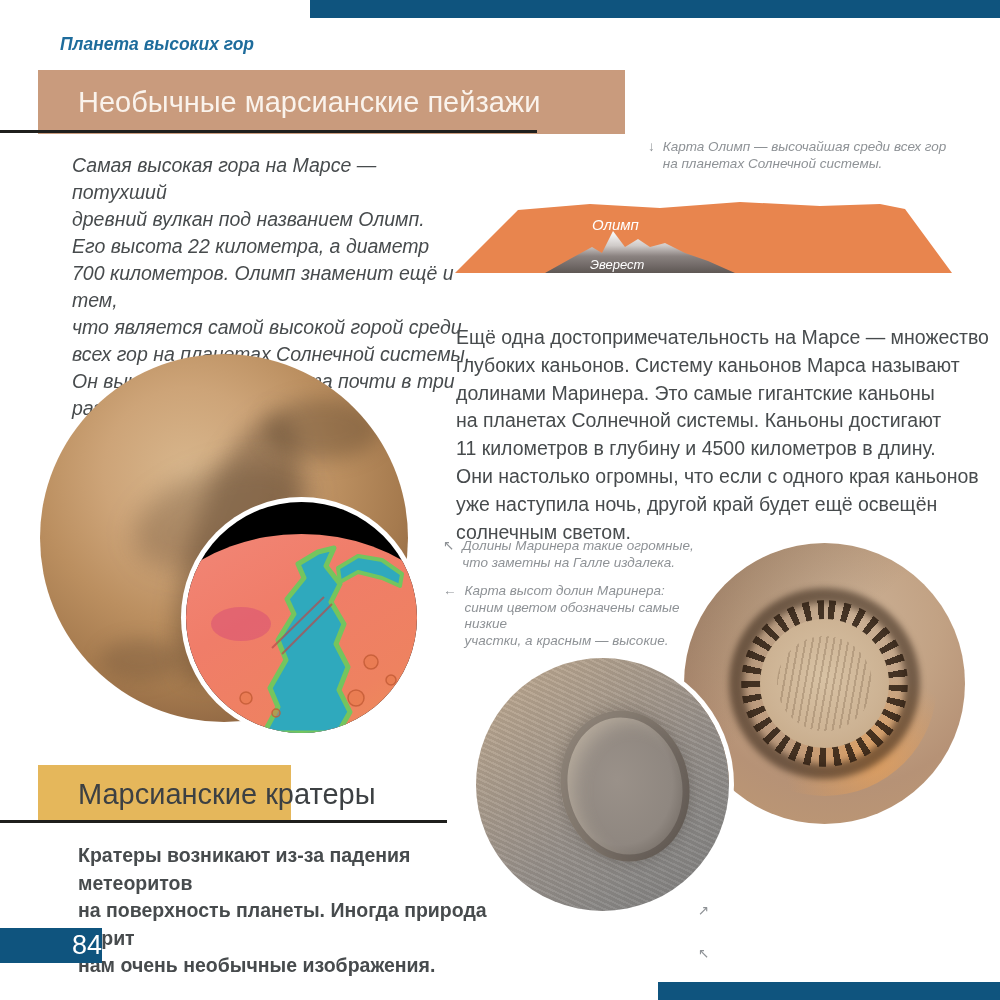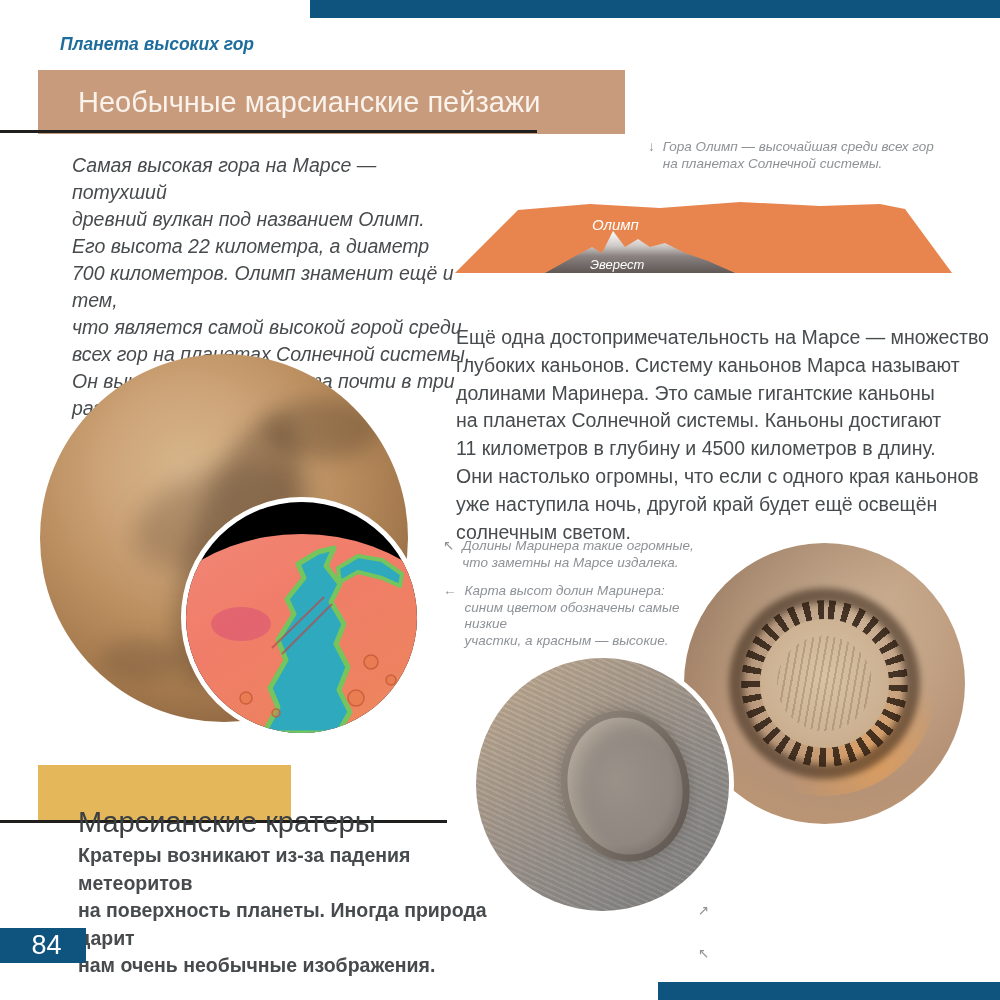--- a/index.html
+++ b/index.html
@@ -51,24 +51,24 @@
     -webkit-mask:radial-gradient(closest-side, transparent 52%, #000 53% 80%, transparent 81%);
     mask:radial-gradient(closest-side, transparent 52%, #000 53% 80%, transparent 81%);}
   .vic .floor{position:absolute;inset:27%;border-radius:50%;
     background:radial-gradient(circle at 50% 45%, #D8C2A4 0%, #CDB394 60%, #C3A683 100%);}
   .vic .dunes{position:absolute;inset:33%;border-radius:50%;
     background:repeating-linear-gradient(100deg, rgba(120,95,70,.3) 0 2px, transparent 2px 7px);}
   
   .oly{left:450px;top:195px;width:505px;height:85px;}
   
   .cratbox{left:38px;top:765px;width:253px;height:58px;background:#E5B75B;z-index:1;}
-  .crattitle{left:78px;top:765px;height:58px;line-height:58px;font-size:29px;color:#3C4043;white-space:nowrap;z-index:3;margin-top:28px;}
+  .crattitle{left:78px;top:765px;height:58px;line-height:58px;font-size:29px;color:#3C4043;white-space:nowrap;z-index:3;}
   .rule2{left:0;top:820px;width:447px;height:2.5px;background:#1F1F1D;z-index:2;}
-  .pagenum{left:0;top:928px;width:86px;height:35px;background:#0F547E;color:#fff;
-    font-size:27px;line-height:35px;text-align:center;padding-left:7px;box-sizing:border-box;z-index:3;}
+  .pagenum{left:0;top:928px;width:102px;height:35px;background:#0F547E;color:#fff;
+    font-size:27px;line-height:35px;text-align:right;padding-left:7px;box-sizing:border-box;z-index:3;}
   .cap-olympus{left:648px;top:139px;width:300px;}
   .cap-mview{left:443px;top:538px;width:260px;}
   .cap-mmap{left:443px;top:583px;width:270px;}
   .cap-vic{left:698px;top:903px;width:290px;}
   .cap-galle{left:698px;top:946px;width:290px;}
   .topbar{left:310px;top:0;width:690px;height:18px;}
   .botbar{left:658px;top:982px;width:342px;height:18px;}
 </style>
 </head>
 <body>
@@ -88,21 +88,21 @@
 древний вулкан под названием Олимп.
 Его высота 22 километра, а диаметр
 700 километров. Олимп знаменит ещё и тем,
 что является самой высокой горой среди
 всех гор на планетах Солнечной системы.
 Он выше земного Эвереста почти в три
 раза.</div>
 
   <div class="abs cap cap-olympus">
     <span class="ar">↓</span>
-    <span class="txt">Гора Олимп — высочайшая среди всех гор
+    <span class="txt">Карта Олимп — высочайшая среди всех гор
 на планетах Солнечной системы.</span>
   </div>
 
   <svg class="abs oly" viewBox="0 0 505 85">
     <defs>
       <linearGradient id="evg" x1="0" y1="0" x2="0" y2="1">
         <stop offset="0" stop-color="#FFFFFF"></stop>
         <stop offset="0.35" stop-color="#CFCAC8"></stop>
         <stop offset="0.6" stop-color="#8A8280"></stop>
         <stop offset="1" stop-color="#5E5754"></stop>
@@ -119,21 +119,21 @@
 долинами Маринера. Это самые гигантские каньоны
 на планетах Солнечной системы. Каньоны достигают
 11 километров в глубину и 4500 километров в длину.
 Они настолько огромны, что если с одного края каньонов
 уже наступила ночь, другой край будет ещё освещён
 солнечным светом.</div>
 
   <div class="abs cap cap-mview">
     <span class="ar">↖</span>
     <span class="txt">Долины Маринера такие огромные,
-что заметны на Марсе издалека.</span>
+что заметны на Галле издалека.</span>
   </div>
   <div class="abs cap cap-mmap">
     <span class="ar">←</span>
     <span class="txt">Карта высот долин Маринера:
 синим цветом обозначены самые низкие
 участки, а красным — высокие.</span>
   </div>
 
   <div class="abs circle mars">
     <div class="mk mk1"></div>

